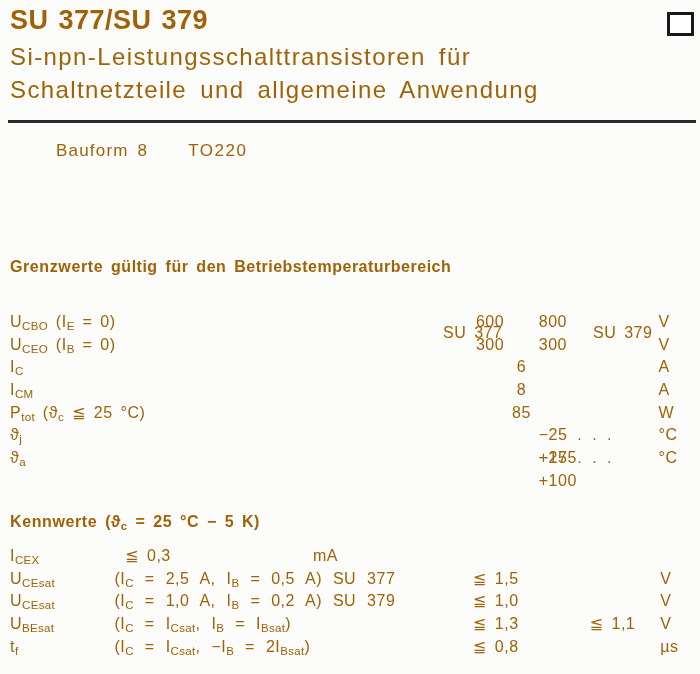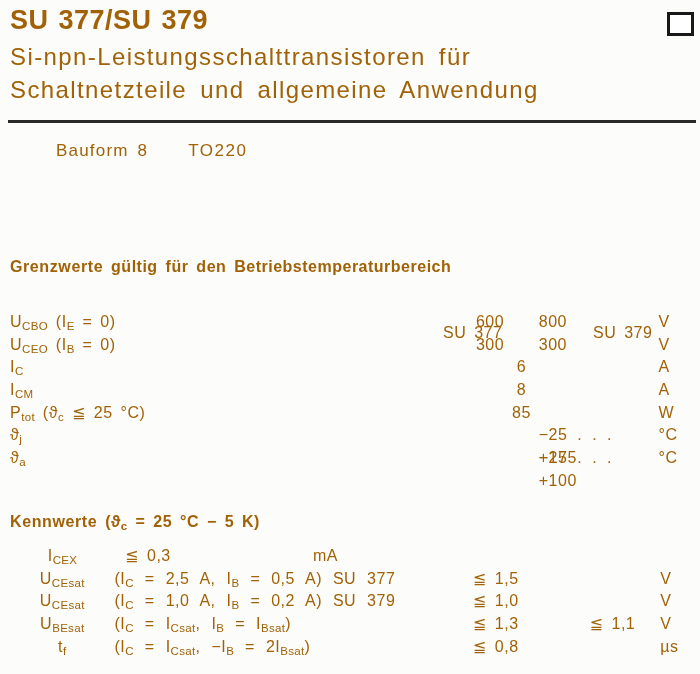--- a/index.html
+++ b/index.html
@@ -27,21 +27,21 @@
   .tbl{left:10px;top:311px;width:690px;}
   .row{display:flex;height:22.7px;line-height:22.7px;align-items:baseline;}
   
   .g-sym{width:400px;}
   .g-v377{width:100px;text-align:right;}
   .g-mid{width:35px;text-align:center;}
   .g-v379{width:105px;text-align:left;word-spacing:5px;}
   .g-unit{margin-left:16px;width:42px;text-align:left;}
   
   .k-tbl{top:545px;}
-  .k-sym{width:105px;text-align:center;}
+  .k-sym{width:105px;}
   .k-cond{width:350px;word-spacing:6px;}
   .k-lim1{width:85px;box-sizing:border-box;padding-left:10px;display:flex;}
   .k-lim2{width:105px;box-sizing:border-box;padding-left:42px;display:flex;}
   .lim-sign{width:22px;flex:0 0 22px;}
   .k-unit{margin-left:8px;width:40px;}
 </style>
 </head>
 <body>
 
 <div class="page">

